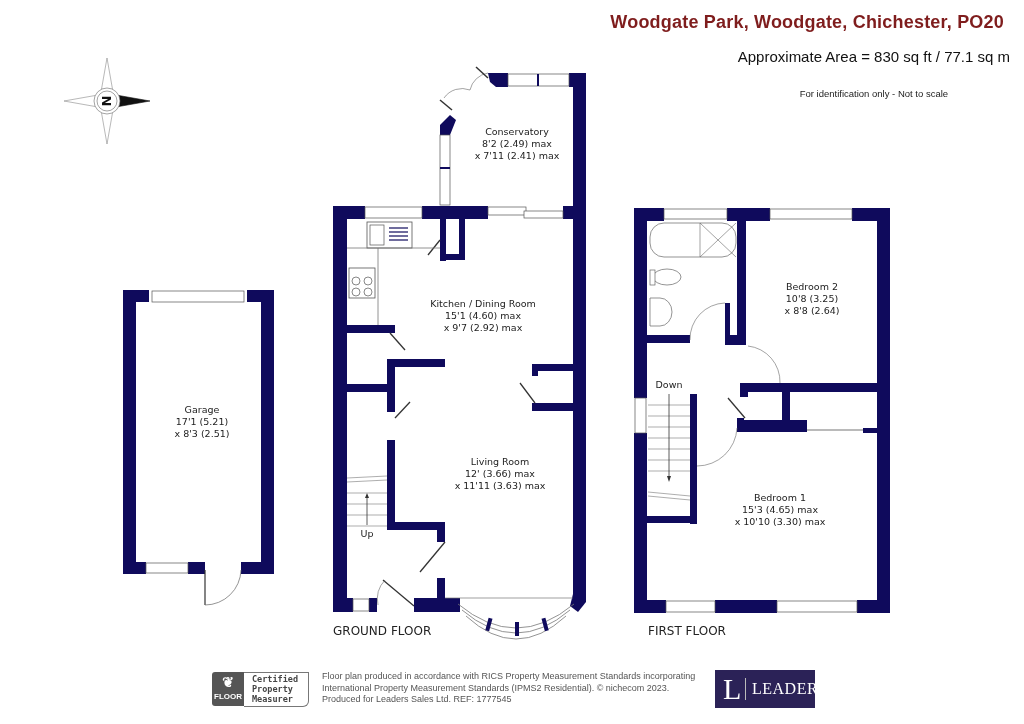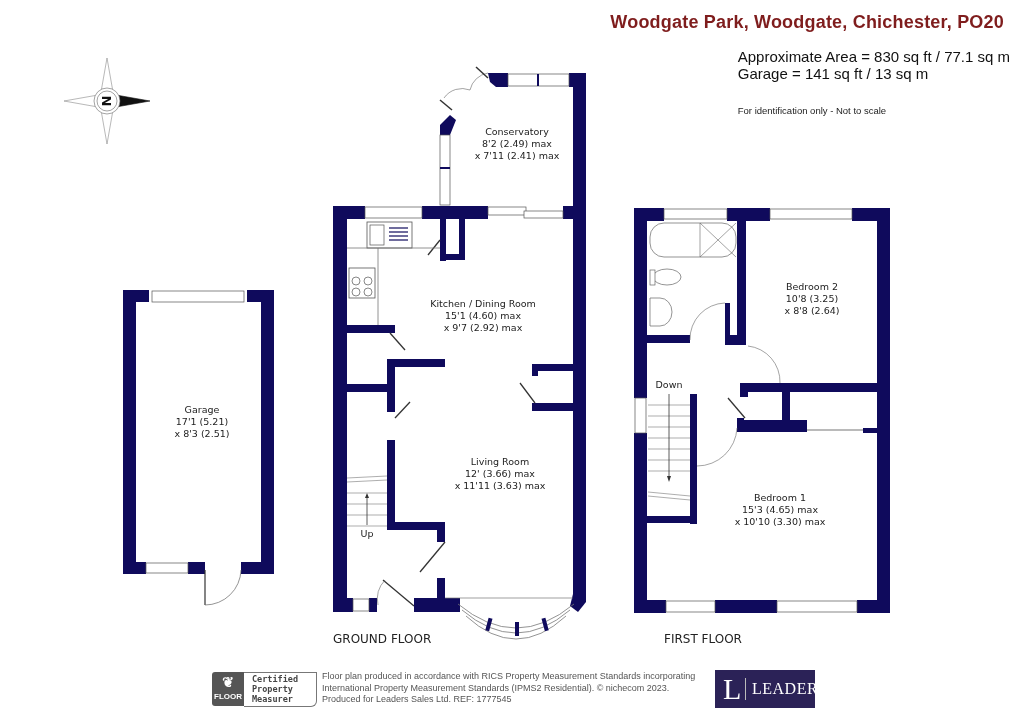--- a/index.html
+++ b/index.html
@@ -1,39 +1,38 @@
 <!DOCTYPE html>
 <html><head>
   <meta charset="utf-8">
   <style>
     html, body { margin: 0; padding: 0; background: #ffffff; }
     body { width: 1024px; height: 724px; position: relative; overflow: hidden; font-family: "Liberation Sans", sans-serif; color: #111; }
     .title { position: absolute; right: 20px; top: 12px; font-size: 18px; font-weight: bold; letter-spacing: 0.2px; color: #7f1d1d; white-space: nowrap; }
-    .areas { position: absolute; right: 14px; top: 48px; text-align: left; font-size: 15px; line-height: 17px; color: #111; }
+    .areas { position: absolute; right: 14px; top: 48px; text-align: center; font-size: 15px; line-height: 17px; color: #111; }
     .areas .note { font-size: 9.5px; margin-top: 20px; color: #222; }
     svg.plan { position: absolute; left: 0; top: 0; }
     .room-label { font-family: "DejaVu Sans", sans-serif; font-size: 9.5px; fill: #222; }
-    .floor-label { position: absolute; font-family: "DejaVu Sans", sans-serif; font-size: 12px; color: #222; margin-top: 8px; }
+    .floor-label { position: absolute; font-family: "DejaVu Sans", sans-serif; font-size: 12px; color: #222; }
     .footer { position: absolute; left: 212px; top: 670px; width: 600px; height: 40px; }
     .rics-logo { position: absolute; left: 0; top: 2px; width: 32px; height: 34px; background: #555; border-radius: 3px 0 0 3px; color: #fff; font-size: 8px; font-weight: bold; text-align: center; }
     .rics-logo .mark { display: block; font-size: 14px; line-height: 20px; }
-    .cert-box { position: absolute; left: 32px; top: 2px; width: 56px; height: 32px; border: 1px solid #777; border-left: none; border-radius: 0 0 6px 0; font-family: "DejaVu Sans Mono", monospace; font-size: 8.5px; line-height: 10px; color: #444; padding: 1px 8px 0 8px; font-weight: bold; }
+    .cert-box { position: absolute; left: 32px; top: 2px; width: 56px; height: 32px; border: 1px solid #777; border-left: none; border-radius: 0 0 6px 0; font-family: "DejaVu Sans Mono", monospace; font-size: 8.5px; line-height: 10px; color: #444; padding: 1px 0 0 8px; font-weight: bold; }
     .footer-text { position: absolute; left: 110px; top: 1px; font-size: 9px; line-height: 11.5px; color: #555; width: 380px; }
     .leaders { position: absolute; left: 503px; top: 0; width: 100px; height: 38px; background: #2b2257; color: #fff; font-family: "Liberation Serif", serif; }
     .leaders .L { position: absolute; left: 8px; top: 3px; font-size: 30px; line-height: 32px; }
     .leaders .sep { position: absolute; left: 30px; top: 8px; width: 1px; height: 22px; background: #bbb; }
     .leaders .word { position: absolute; left: 37px; top: 10px; font-size: 16px; letter-spacing: 0.5px; text-align: right; }
   </style>
 </head>
 <body>
 
 <div class="title">Woodgate Park, Woodgate, Chichester, PO20</div>
 <div class="areas">
   <div>Approximate Area = 830 sq ft / 77.1 sq m</div>
-  <div>Garage = 141 sq ft / 13 sq m</div>
   <div class="note">For identification only - Not to scale</div>
 </div>
 
 <svg class="plan" width="1024" height="724" viewBox="0 0 1024 724">
 
   <g stroke="#888" stroke-width="0.6" fill="#fff">
     <polygon points="107,58 113,92 107,101 101,92"></polygon>
     <polygon points="107,144 113,110 107,101 101,110"></polygon>
     <polygon points="64,101 98,95 107,101 98,107"></polygon>
     <polygon points="150,101 116,95 107,101 116,107" fill="#111" stroke="#111"></polygon>
@@ -224,21 +223,21 @@
   <text class="room-label" x="812" y="290" text-anchor="middle">Bedroom 2</text>
   <text class="room-label" x="812" y="302" text-anchor="middle">10'8 (3.25)</text>
   <text class="room-label" x="812" y="314" text-anchor="middle">x 8'8 (2.64)</text>
   <text class="room-label" x="780" y="501" text-anchor="middle">Bedroom 1</text>
   <text class="room-label" x="780" y="513" text-anchor="middle">15'3 (4.65) max</text>
   <text class="room-label" x="780" y="525" text-anchor="middle">x 10'10 (3.30) max</text>
   <text class="room-label" x="669" y="388" text-anchor="middle">Down</text>
 </svg>
 
 <div class="floor-label" style="left:333px; top:624px;">GROUND FLOOR</div>
-<div class="floor-label" style="left:664px; top:624px;">FIRST FLOOR</div>
+<div class="floor-label" style="left:648px; top:624px;">FIRST FLOOR</div>
 
 <div class="footer">
   <div class="rics-logo">
     <span class="mark">❦</span>
     <span>FLOOR</span>
   </div>
   <div class="cert-box">
     <div>Certified</div>
     <div>Property</div>
     <div>Measurer</div>

